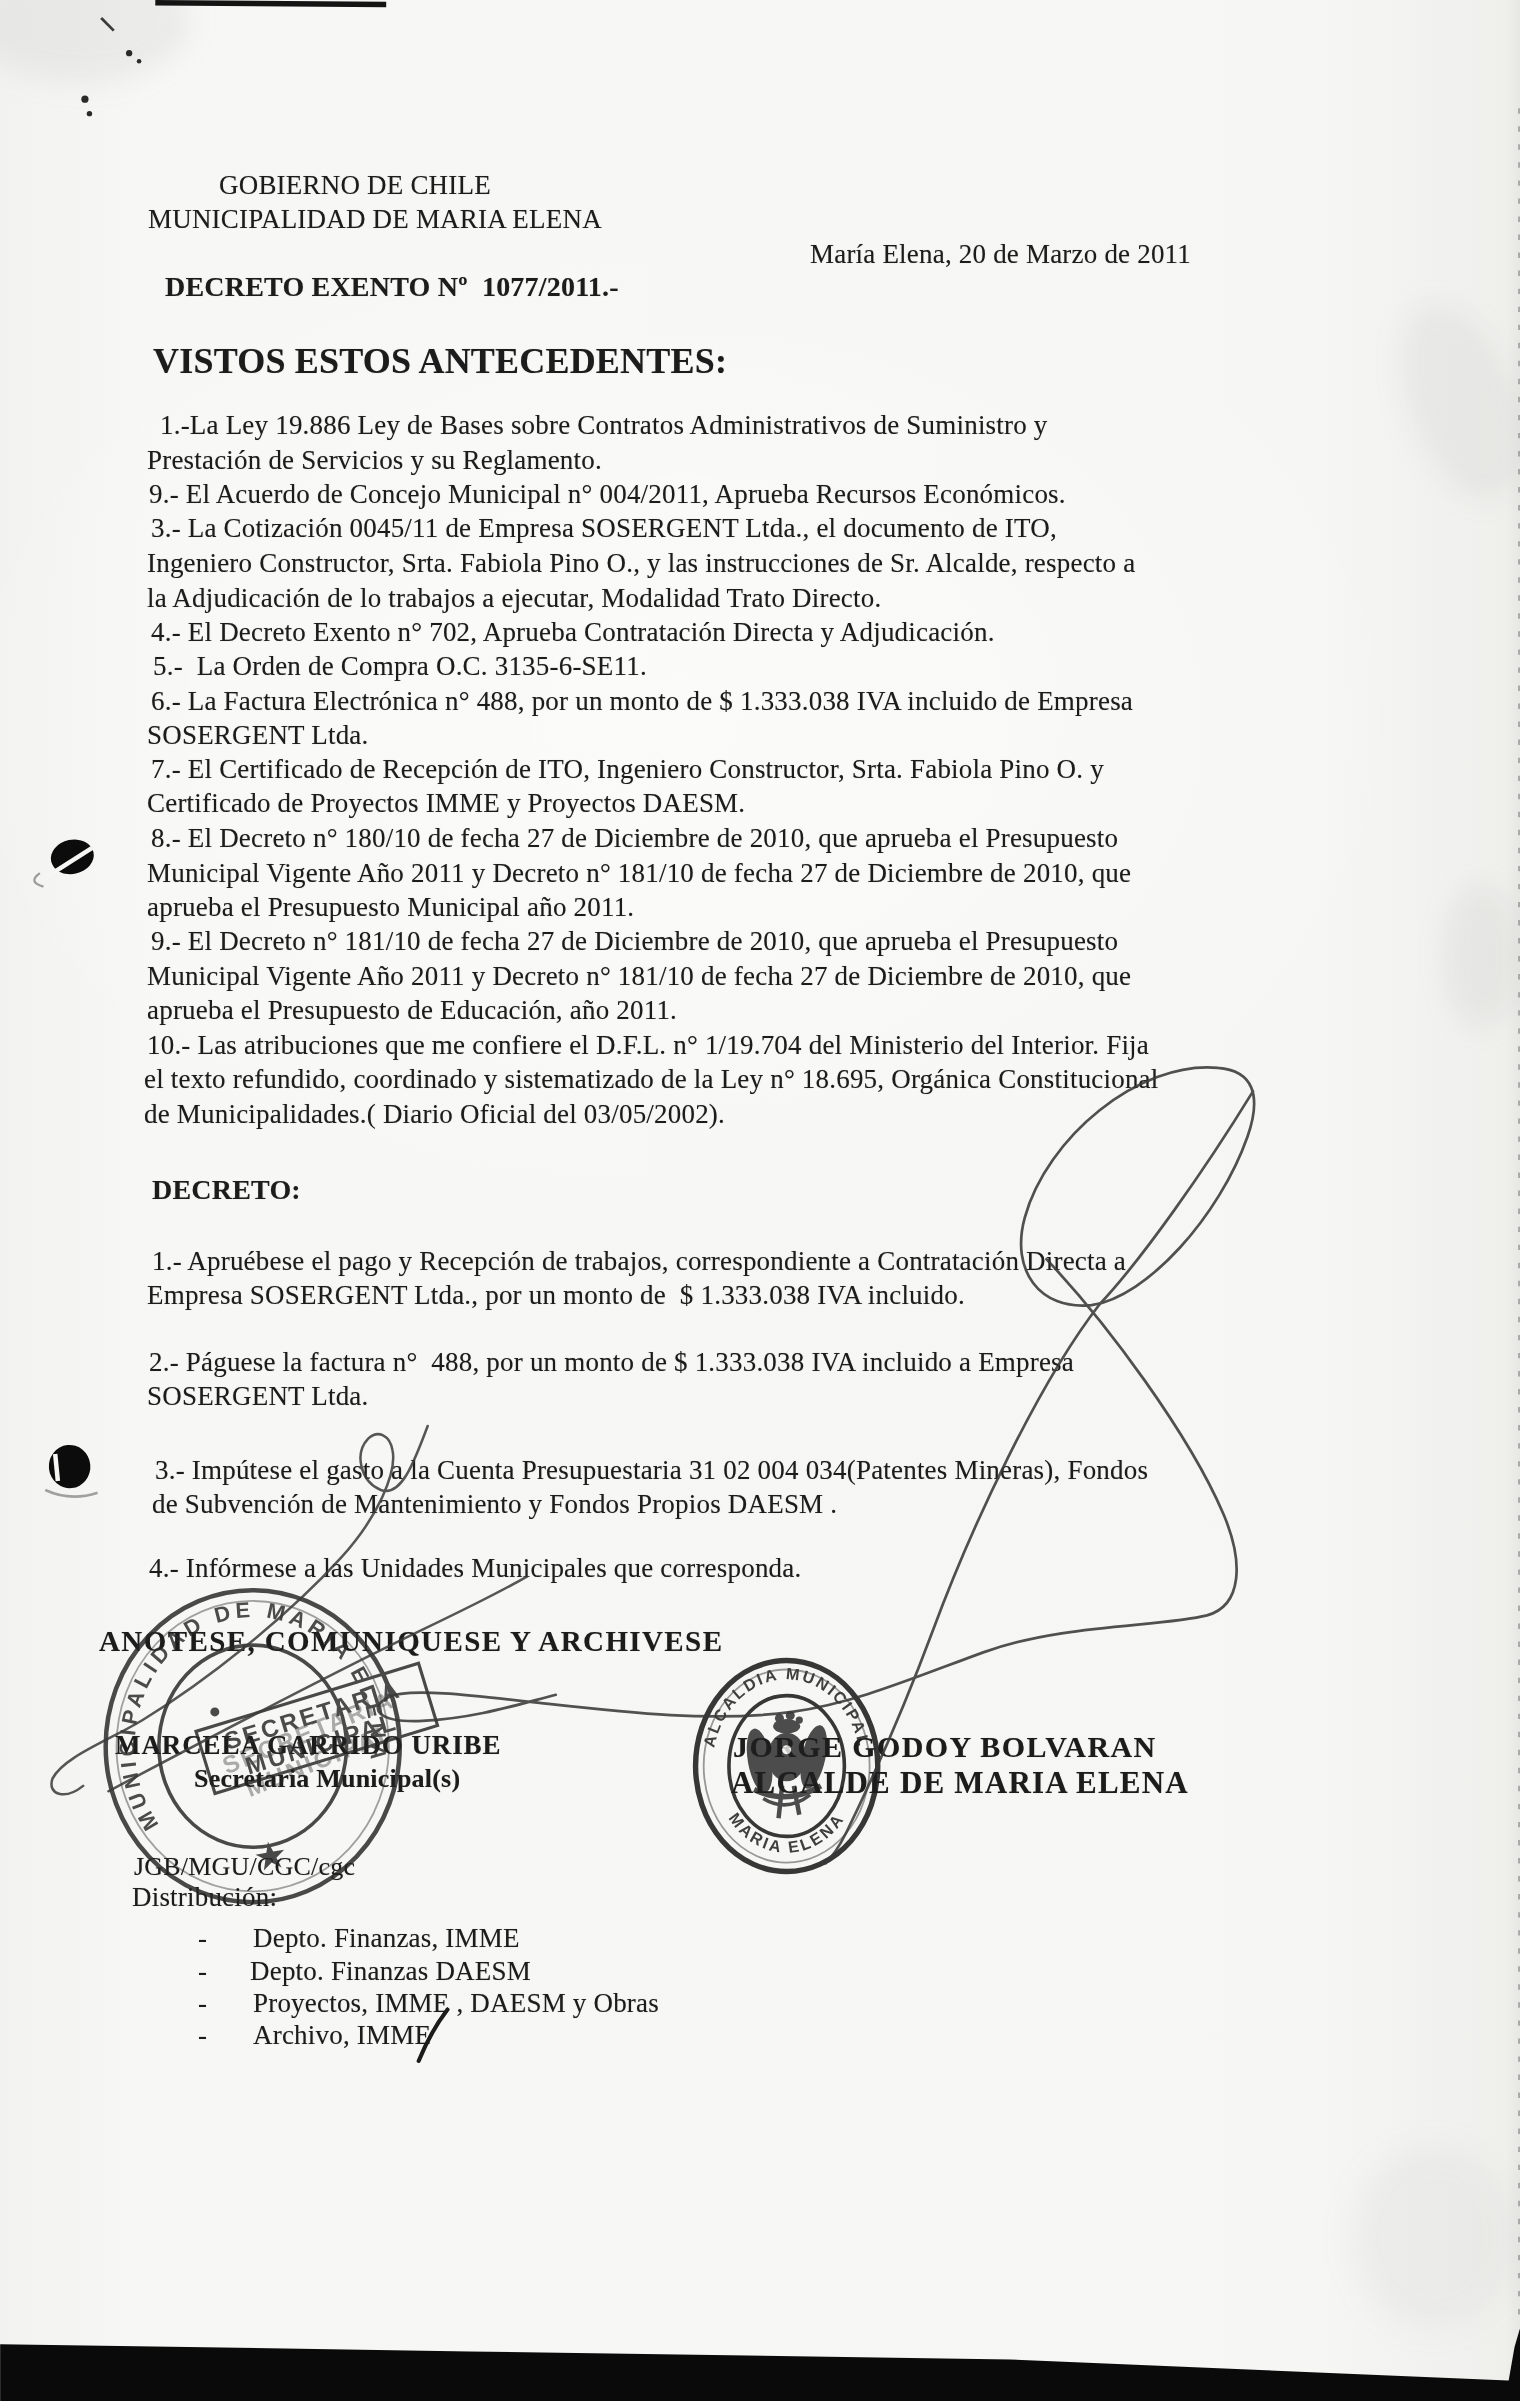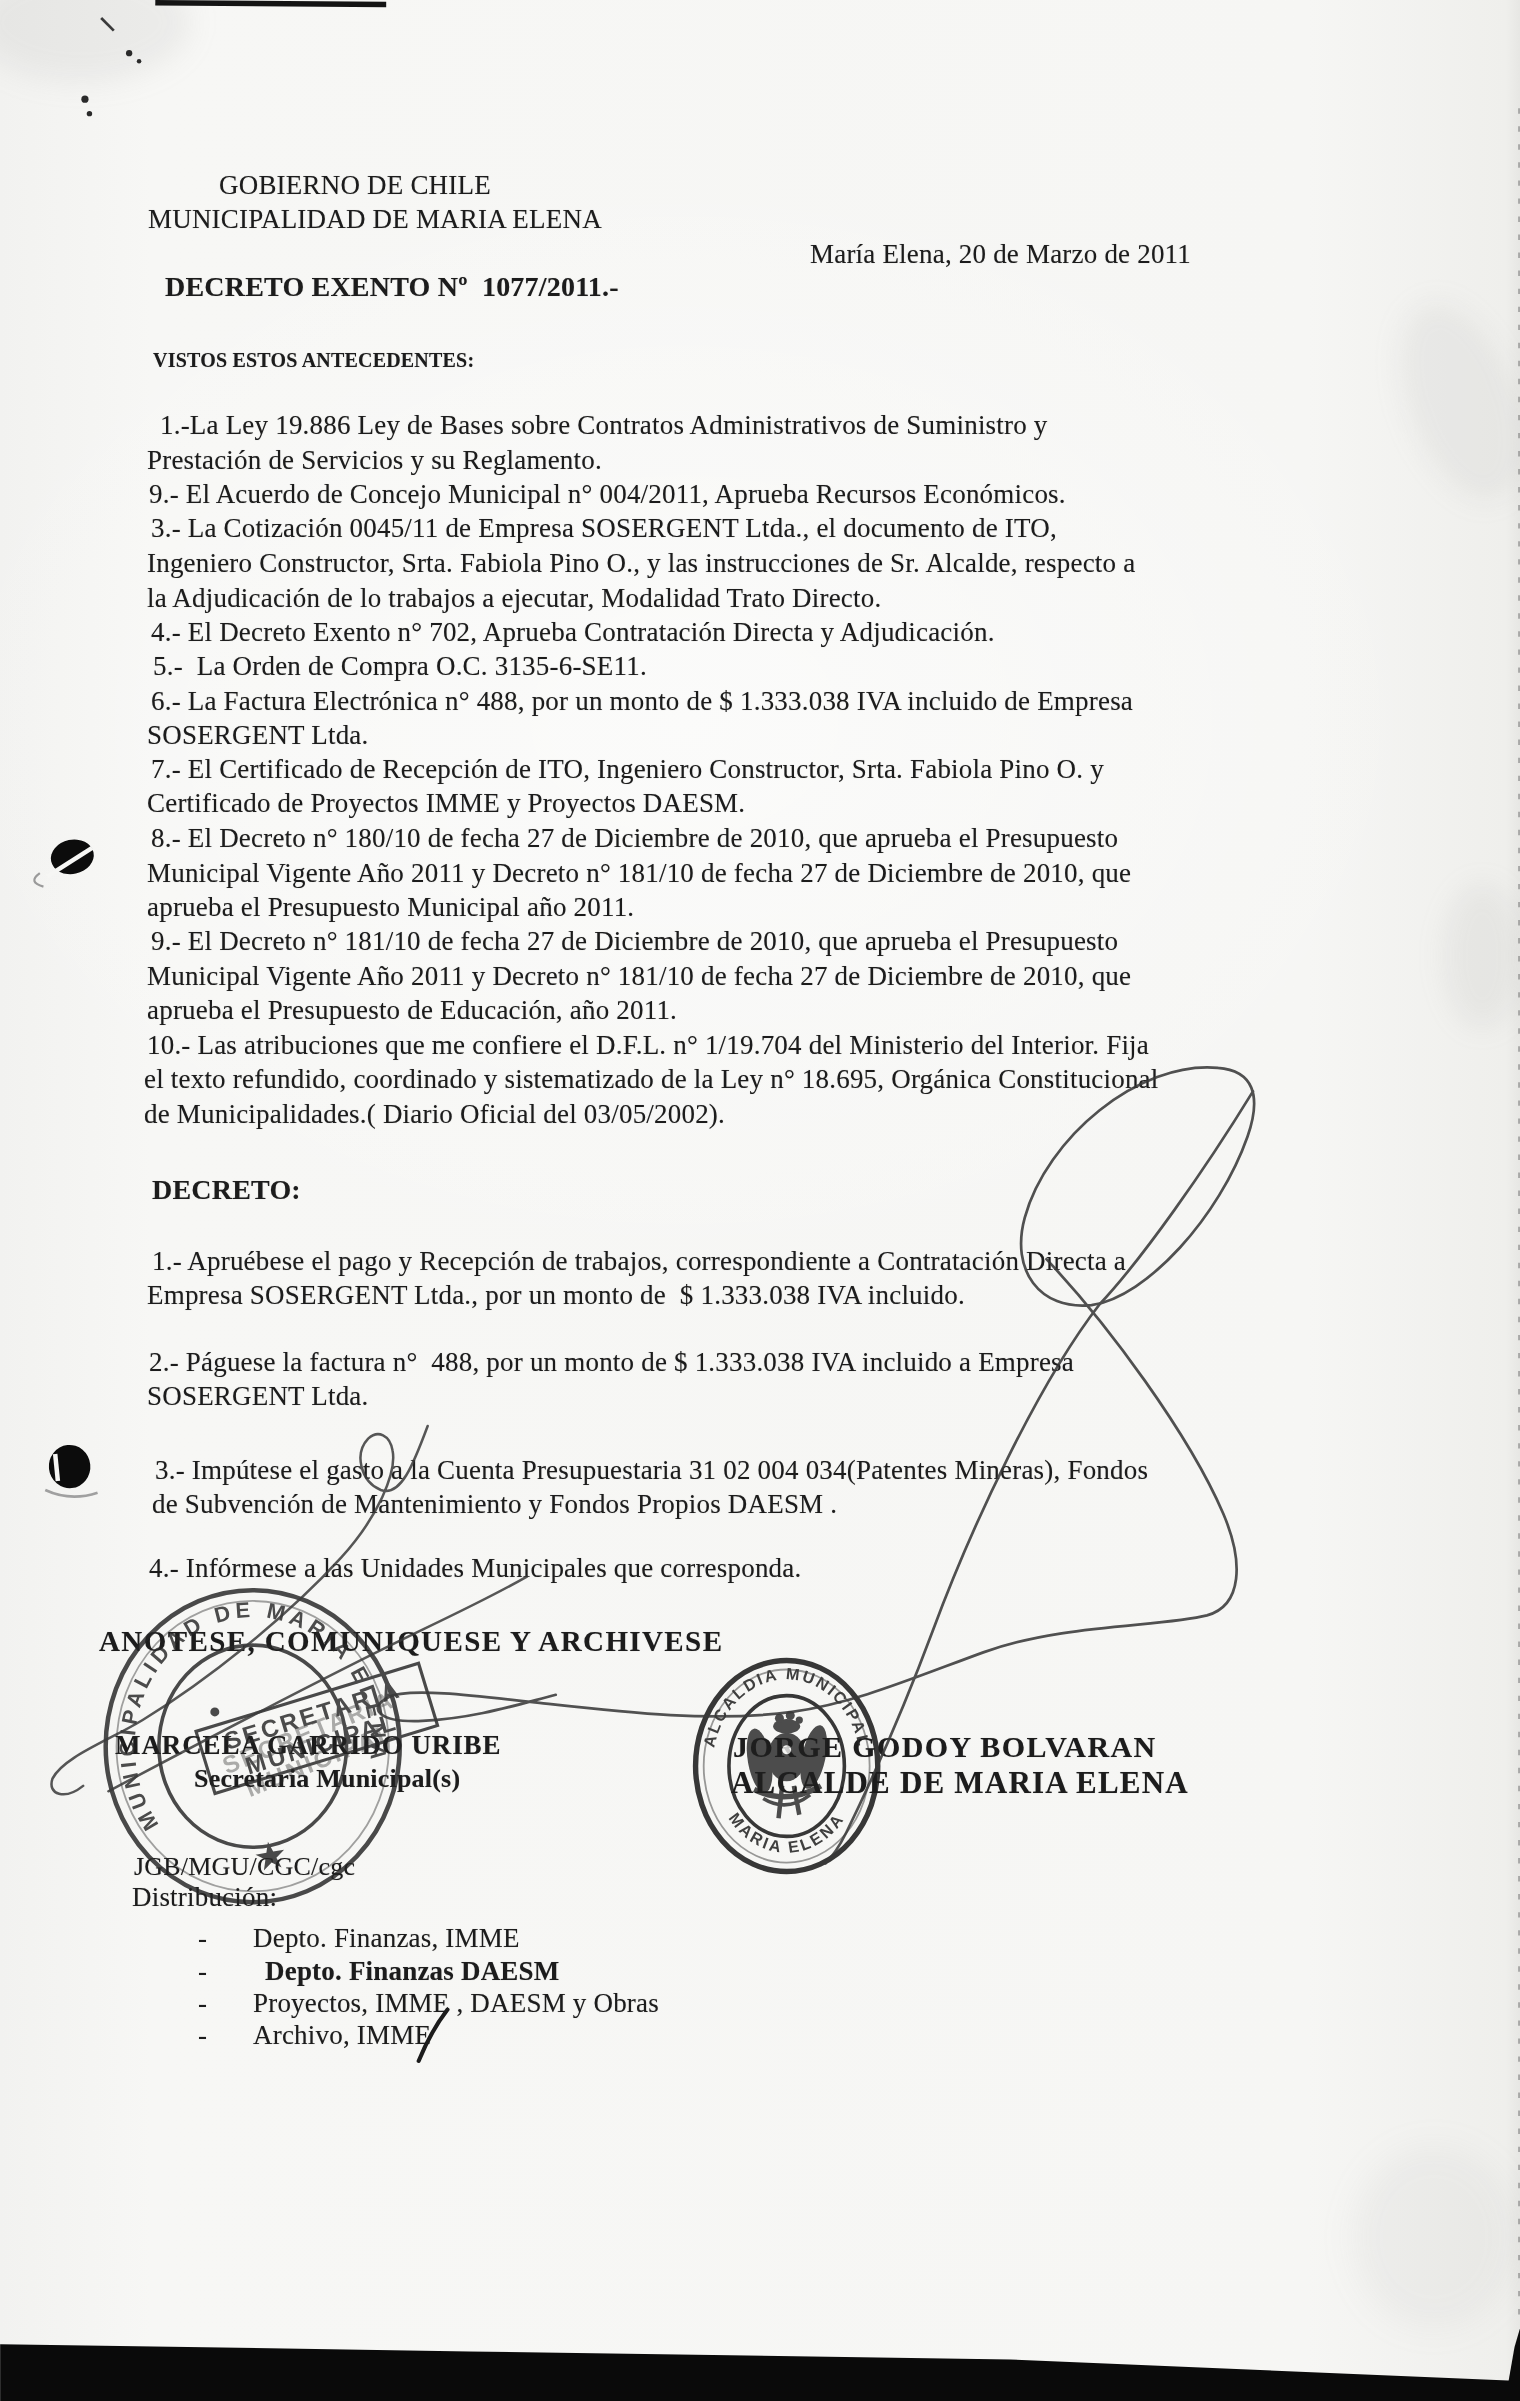--- a/index.html
+++ b/index.html
@@ -31,21 +31,21 @@
 </style>
 </head>
 <body>
 
 <div class="page">
 
   <div class="ln" style="left:219px;top:170px;">GOBIERNO DE CHILE</div>
   <div class="ln" style="left:148px;top:204px;">MUNICIPALIDAD DE MARIA ELENA</div>
   <div class="ln" style="left:810px;top:239px;">María Elena, 20 de Marzo de 2011</div>
   <div class="ln b" style="left:165px;top:271px;font-size:28px;">DECRETO EXENTO Nº  1077/2011.-</div>
-  <div class="ln b" style="left:153px;top:349px;font-size:20px;">VISTOS ESTOS ANTECEDENTES:</div>
+  <div class="ln b" style="left:153px;top:341px;font-size:36px;">VISTOS ESTOS ANTECEDENTES:</div>
 
   <div class="ln" style="left:160px;top:410px;">1.-La Ley 19.886 Ley de Bases sobre Contratos Administrativos de Suministro y</div>
   <div class="ln" style="left:147px;top:445px;">Prestación de Servicios y su Reglamento.</div>
   <div class="ln" style="left:149px;top:479px;">9.- El Acuerdo de Concejo Municipal n° 004/2011, Aprueba Recursos Económicos.</div>
   <div class="ln" style="left:151px;top:513px;">3.- La Cotización 0045/11 de Empresa SOSERGENT Ltda., el documento de ITO,</div>
   <div class="ln" style="left:147px;top:548px;">Ingeniero Constructor, Srta. Fabiola Pino O., y las instrucciones de Sr. Alcalde, respecto a</div>
   <div class="ln" style="left:147px;top:583px;">la Adjudicación de lo trabajos a ejecutar, Modalidad Trato Directo.</div>
   <div class="ln" style="left:151px;top:617px;">4.- El Decreto Exento n° 702, Aprueba Contratación Directa y Adjudicación.</div>
   <div class="ln" style="left:153px;top:651px;">5.-  La Orden de Compra O.C. 3135-6-SE11.</div>
   <div class="ln" style="left:151px;top:686px;">6.- La Factura Electrónica n° 488, por un monto de $ 1.333.038 IVA incluido de Empresa</div>
@@ -77,21 +77,21 @@
   <div class="ln b" style="left:194px;top:1764px;font-size:26px;">Secretaria Municipal(s)</div>
   <div class="ln b" style="left:733px;top:1730px;font-size:30px;letter-spacing:1.4px;">JORGE GODOY BOLVARAN</div>
   <div class="ln b" style="left:731px;top:1765px;font-size:31px;letter-spacing:1.2px;">ALCALDE DE MARIA ELENA</div>
 
   <div class="ln" style="left:134px;top:1852px;font-size:26px;">JGB/MGU/CGC/cgc</div>
   <div class="ln" style="left:132px;top:1882px;">Distribución:</div>
 
   <div class="ln" style="left:198px;top:1923px;">-</div>
   <div class="ln" style="left:253px;top:1923px;">Depto. Finanzas, IMME</div>
   <div class="ln" style="left:198px;top:1956px;">-</div>
-  <div class="ln" style="left:265px;top:1956px;font-weight:bold;">Depto. Finanzas DAESM</div>
+  <div class="ln" style="left:250px;top:1956px;">Depto. Finanzas DAESM</div>
   <div class="ln" style="left:198px;top:1988px;">-</div>
   <div class="ln" style="left:253px;top:1988px;">Proyectos, IMME , DAESM y Obras</div>
   <div class="ln" style="left:198px;top:2020px;">-</div>
   <div class="ln" style="left:253px;top:2020px;">Archivo, IMME</div>
 
   <div class="smudge" style="left:1407px;top:298px;width:108px;height:207px;background:rgba(150,150,150,.10);filter:blur(12.6px);transform:rotate(-20deg);"></div>
   <div class="smudge" style="left:1443px;top:884px;width:78px;height:144px;background:rgba(150,150,150,.10);filter:blur(12.6px);"></div>
   <div class="smudge" style="left:1353px;top:2147px;width:162px;height:180px;background:rgba(150,150,150,.08);filter:blur(16px);"></div>
   <div class="smudge" style="left:-27px;top:-36px;width:217px;height:117px;background:rgba(150,150,150,.12);filter:blur(14.4px);"></div>
 

